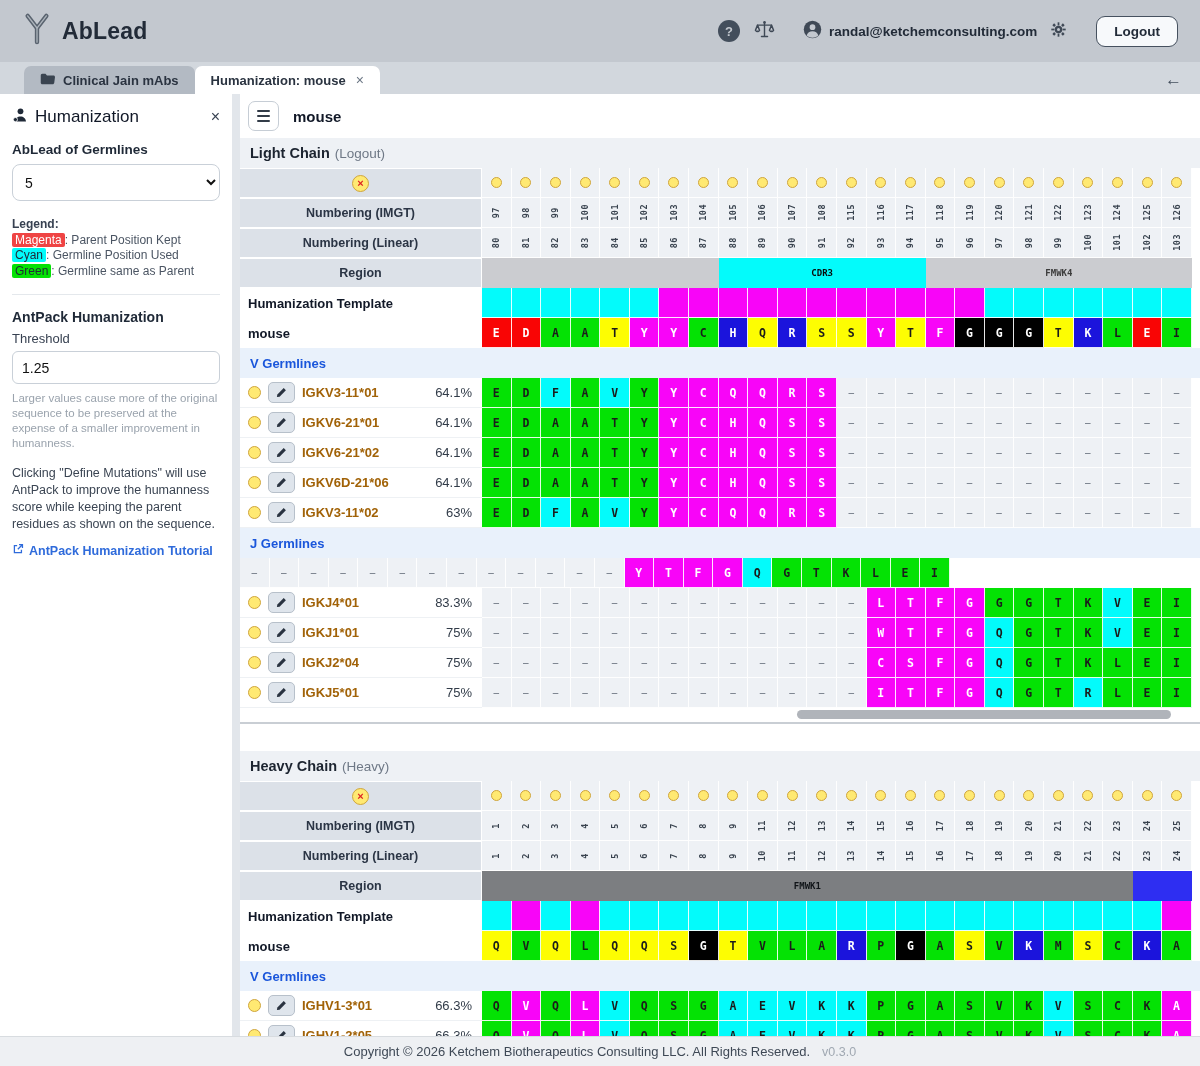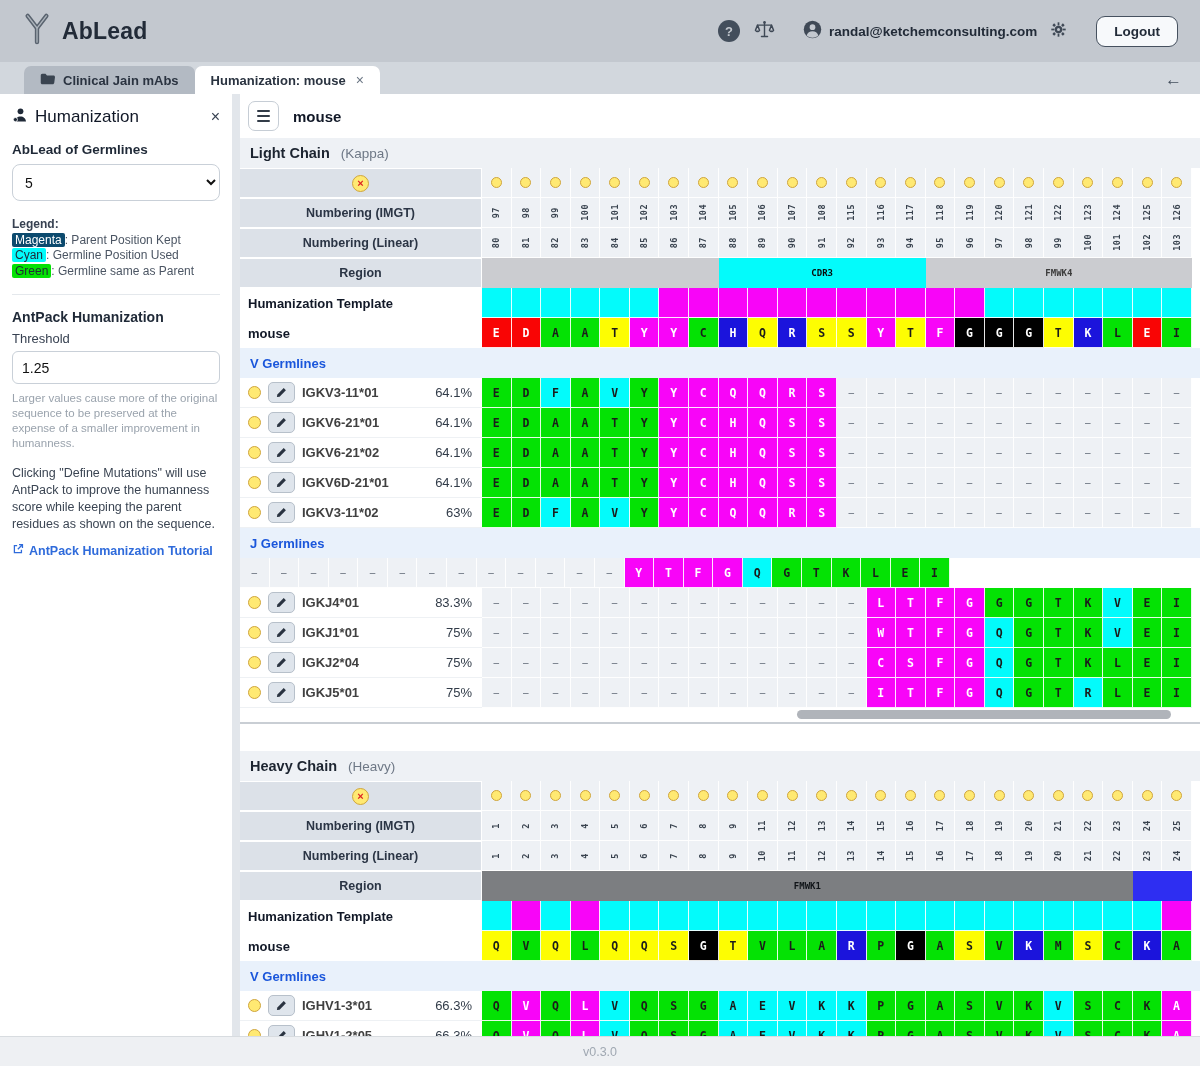--- a/index.html
+++ b/index.html
@@ -35,21 +35,21 @@
   
   .sb-title-row { display:flex; align-items:center; gap:7px; }
   .sb-title { font-size:17px; font-weight:400; color:#111827; }
   .sb-close { margin-left:auto; color:#374151; font-size:16px; cursor:pointer; }
   .sb-label { font-size:13.5px; font-weight:700; color:#1f2937; margin-top:15px; }
   .sb-select { width:100%; height:37px; margin-top:7px; border:1px solid #c9d0d8; border-radius:8px;
                background:#fff; font-size:14px; font-family:inherit; padding:0 8px; color:#111; }
   .legend { margin-top:16px; font-size:12px; color:#4b5563; line-height:15.5px; }
   .legend-title { font-weight:700; color:#374151; }
   .chip { padding:0 3px; border-radius:2px; font-weight:400; }
-  .chip.mag { background:#0c4a6e; color:#fff; }
+  .chip.mag { background:#ef4444; color:#fff; }
   .chip.cya { background:#03fbfb; color:#1f2937; }
   .chip.grn { background:#04e204; color:#1f2937; }
   .sb-divider { border:none; border-top:1px solid #e4e8ec; margin:15px 0 0 0; }
   .sb-h2 { font-size:14px; font-weight:700; color:#1f2937; margin-top:14px; }
   .sb-sub { font-size:13px; color:#374151; margin-top:6px; }
   .sb-input { width:100%; height:33px; margin-top:5px; border:1px solid #c9d0d8; border-radius:6px;
               font-size:14px; font-family:inherit; padding:0 9px; color:#111; }
   .sb-hint { font-size:11.5px; color:#9aa3ad; line-height:15px; margin-top:7px; }
   .sb-btn { width:100%; height:38px; margin-top:15px; background:#3e79f7; border:none; border-radius:8px;
             color:#fff; font-size:14px; font-weight:700; font-family:inherit; display:flex; align-items:center;
@@ -59,21 +59,21 @@
              color:#2f6bdb; cursor:pointer; }
 
   
   .toolbar { height:44px; display:flex; align-items:center; gap:14px; padding:0 8px; }
   .hamb { width:31px; height:30px; border:1px solid #c6cdd5; border-radius:7px; background:#fff;
           display:flex; flex-direction:column; align-items:center; justify-content:center; gap:3px; cursor:pointer; }
   .hamb i { display:block; width:13px; height:2px; background:#333c48; border-radius:1px; }
   .main-title { font-size:15px; font-weight:700; color:#111827; }
 
   
-  .band { height:30px; background:#eef1f5; display:flex; align-items:center; padding-left:10px; gap:11px; }
+  .band { height:30px; background:#eef1f5; display:flex; align-items:center; padding-left:10px; gap:5px; }
   .band-title { font-size:14.5px; font-weight:700; color:#1c2430; }
   .band-sub { font-size:13.5px; color:#6e7886; }
 
   
   .t-row { display:flex; height:30px; }
   .lbl { width:242px; flex:none; display:flex; align-items:center; }
   .lbl.gray { background:#dce1e8; justify-content:center; border:1px solid #fff; border-left:none;
               font-size:12.5px; font-weight:600; color:#2b3545; }
   .lbl.white { background:#fff; padding-left:8px; font-size:13px; font-weight:700; color:#111827; }
   .strip { width:710px; flex:none; display:flex; }
@@ -92,21 +92,21 @@
              font-family:"DejaVu Sans Mono",monospace; }
 
   
   .sec-row { height:30px; background:#e9f1fb; display:flex; align-items:center; padding-left:10px;
              font-size:13px; font-weight:700; color:#1a56db; }
   .g-lbl { width:242px; flex:none; display:flex; align-items:center; gap:7px; padding-left:8px;
            background:#fff; border-bottom:1px solid #eef1f4; }
   .g-radio { width:13px; height:13px; border-radius:50%; background:#ffe972; border:1.5px solid #cfa53e; flex:none; cursor:pointer; }
   .g-edit { width:27px; height:21px; background:#dfe5ec; border:1px solid #b7c0ca; border-radius:5px;
             display:flex; align-items:center; justify-content:center; flex:none; cursor:pointer; }
-  .g-name { font-size:13px; font-weight:600; color:#404040; }
+  .g-name { font-size:13px; font-weight:600; color:#a16207; }
   .g-pct { margin-left:auto; margin-right:10px; font-size:13px; color:#323c49; }
 
   
   .hscroll { height:14px; position:relative; }
   .hscroll .thumb { position:absolute; top:2px; left:58%; width:39%; height:9px; border-radius:5px; background:#b0b4ba; }
   .sect-divider { border-top:2px solid #c9ced4; }
   .gap28 { height:27px; background:#fff; }
 
   
   .ftr { height:30px; background:#eef0f3; border-top:1px solid #d8dce0; display:flex; align-items:center;
@@ -245,21 +245,21 @@
           <i></i>
           <i></i>
           <i></i>
         </div>
       <span class="main-title">mouse</span>
     </div>
     <div id="chains">
         <div>
           <div class="band">
             <span class="band-title">Light Chain</span>
-            <span class="band-sub">(Kappa)</span>
+            <span class="band-sub">(Logout)</span>
           </div>
           <div class="t-row">
             <div class="lbl gray">
               <span class="clear-circ">×</span>
             </div>
             <div class="strip">
               <div class="cell">
                 <span class="dot"></span>
               </div>
               <div class="cell">
@@ -669,21 +669,21 @@
             </div>
           </div>
           <div class="t-row">
             <div class="g-lbl">
               <span class="g-radio"></span>
               <span class="g-edit">
                 <svg width="11" height="11" viewBox="0 0 16 16">
                   <path d="M11.2 1.6l3.2 3.2L5.2 14l-3.9.7.7-3.9z" fill="#2a3340"></path>
                 </svg>
               </span>
-              <span class="g-name">IGKV6D-21*01</span>
+              <span class="g-name">IGKV6D-21*06</span>
               <span class="g-pct">64.1%</span>
             </div>
             <div class="strip">
               <div class="cell res" style="background: rgb(4, 226, 4); color: rgb(27, 27, 27);">E</div>
               <div class="cell res" style="background: rgb(4, 226, 4); color: rgb(27, 27, 27);">D</div>
               <div class="cell res" style="background: rgb(4, 226, 4); color: rgb(27, 27, 27);">A</div>
               <div class="cell res" style="background: rgb(4, 226, 4); color: rgb(27, 27, 27);">A</div>
               <div class="cell res" style="background: rgb(4, 226, 4); color: rgb(27, 27, 27);">T</div>
               <div class="cell res" style="background: rgb(4, 226, 4); color: rgb(27, 27, 27);">Y</div>
               <div class="cell res" style="background: rgb(248, 5, 248); color: rgb(255, 255, 255);">Y</div>
@@ -1310,14 +1310,15 @@
               <div class="cell res" style="background: rgb(4, 226, 4); color: rgb(27, 27, 27);">K</div>
               <div class="cell res" style="background: rgb(248, 5, 248); color: rgb(255, 255, 255);">A</div>
             </div>
           </div>
         </div>
       </div>
   </div>
 </div>
 
 <div class="ftr">
+  <span>Copyright © 2026 Ketchem Biotherapeutics Consulting LLC. All Rights Reserved.</span>
   <span class="ver">v0.3.0</span>
 </div>
 
 </body></html>

